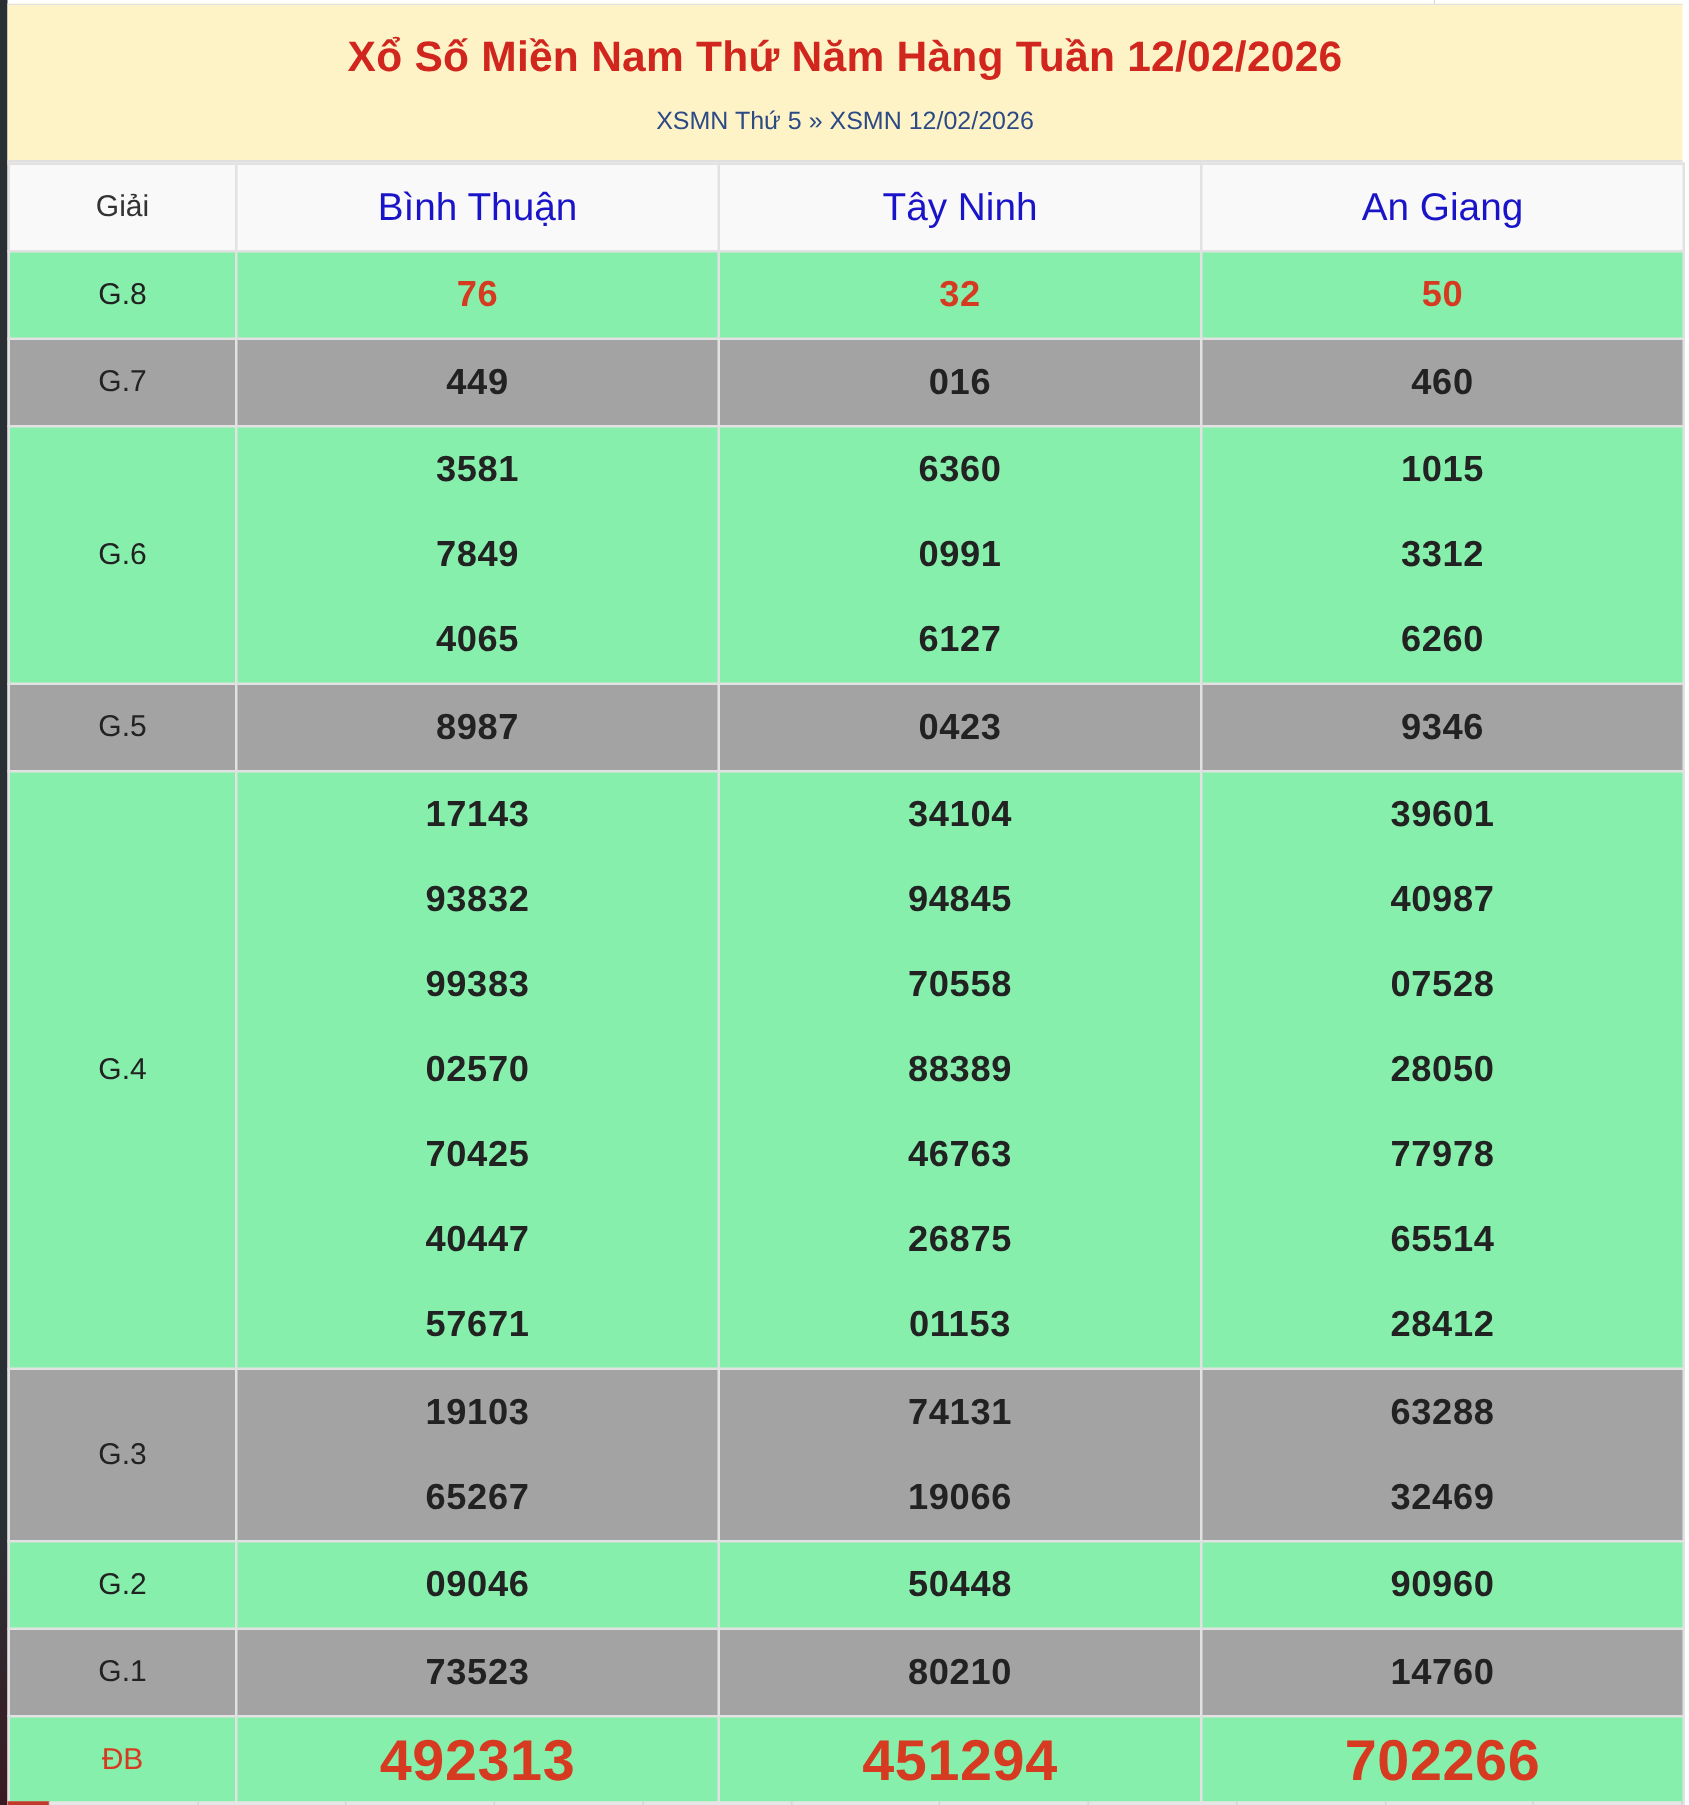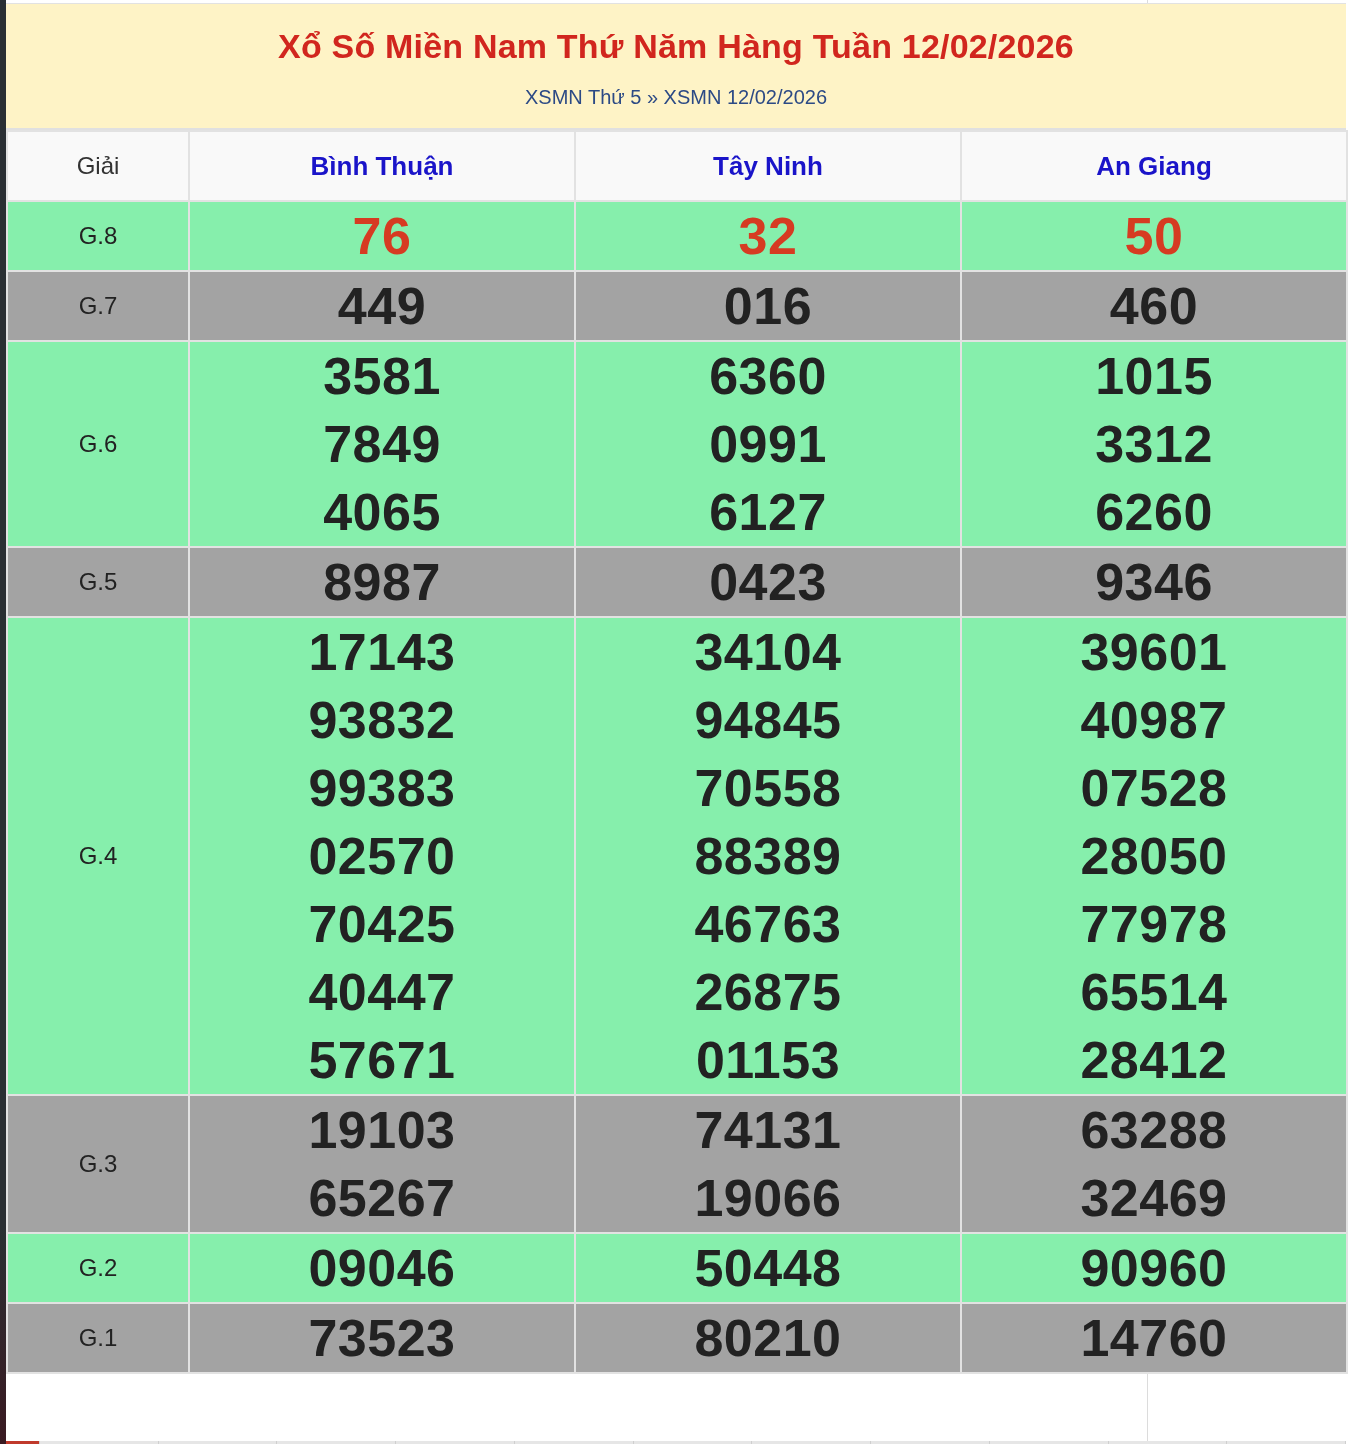--- a/index.html
+++ b/index.html
@@ -39,29 +39,29 @@
       border-collapse: collapse; table-layout: fixed;
     }
     table.results td, table.results th {
       border: 2px solid #e2e2e2; text-align: center; vertical-align: middle;
     }
     col.c-label { width: 182px; }
     col.c-prov { width: 386px; }
 
     .head-row th { height: 70px; background: #f9f9f9; font-weight: normal; }
     .head-label { font-size: 24px; color: #333; }
-    .prov-name { font-size: 26px; font-weight: bold; color: #1a14c9; }
+    .prov-name { font-size: 31px; font-weight: normal; color: #1a14c9; }
 
     .row-alt td { background: #a3a3a3; }
     .row-white td { background: #86efac; }
 
     .g-label { font-size: 24px; color: #222; }
     .g-label.special { color: #d63b22; }
 
-    .num { display: block; font-size: 52px; font-weight: bold; color: #222; line-height: 68px; letter-spacing: 0.5px; }
+    .num { display: block; font-size: 29px; font-weight: bold; color: #222; line-height: 68px; letter-spacing: 0.5px; }
     .num.red { color: #d63b22; }
     .num.big { font-size: 46px; }
 
     .footer-tabs {
       position: absolute; left: 6px; top: 1441px; width: 1340px; height: 3px;
       background: #e6e6e6; display: flex;
     }
     .footer-tabs .tab { height: 3px; border-right: 1px solid #cfcfcf; flex: 1; }
     .footer-tabs .tab.active { background: #c0392b; flex: 0 0 34px; }
   </style>
@@ -212,20 +212,32 @@
           <td>
             <span class="num">73523</span>
           </td>
           <td>
             <span class="num">80210</span>
           </td>
           <td>
             <span class="num">14760</span>
           </td>
         </tr>
+        <tr class="row-white" style="height: 70px;">
+          <td><span class="g-label special">ĐB</span></td>
+          <td>
+            <span class="num red big">492313</span>
+          </td>
+          <td>
+            <span class="num red big">451294</span>
+          </td>
+          <td>
+            <span class="num red big">702266</span>
+          </td>
+        </tr>
       </tbody>
   </table>
 
 </div>
 
 <div class="footer-tabs">
   <div class="tab active"></div>
   <div class="tab"></div>
   <div class="tab"></div>
   <div class="tab"></div>

